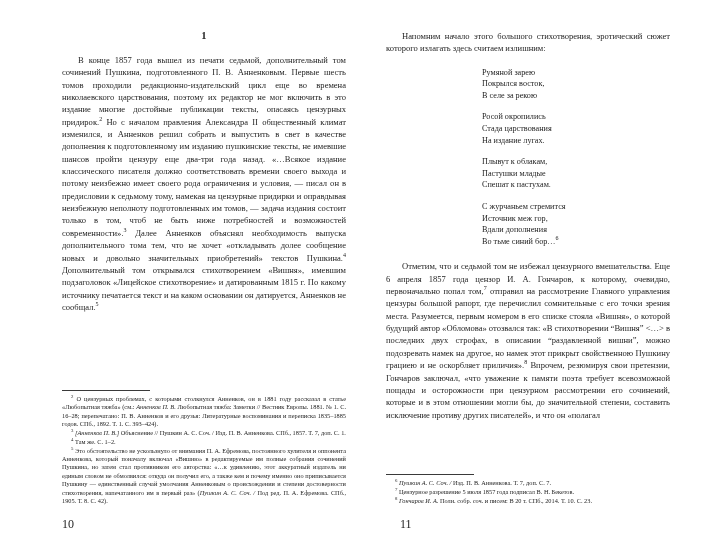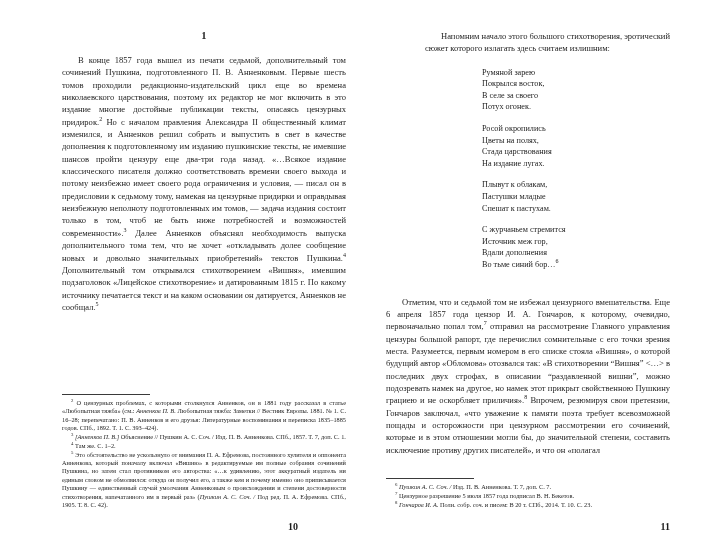--- a/index.html
+++ b/index.html
@@ -71,21 +71,21 @@
     margin: 12px 0 0 0;
     padding: 0 0 0 96px;
     font-size: 8.2px;
     line-height: 11.6px;
   }
   .stanza {
     margin: 0 0 10px 0;
     font-family: Liberation Serif, serif;
   }
   .stanza:last-child {
-    margin-bottom: 12px;
+    margin-bottom: 0;
   }
   .verse {
     white-space: nowrap;
   }
   .spacer {
     flex: 1 1 auto;
     min-height: 4px;
   }
   .notes {
     margin-top: 8px;
@@ -104,24 +104,23 @@
     text-indent: 9px;
     text-align: justify;
   }
   .note sup {
     font-size: 4.8px;
   }
   .it {
     font-style: italic;
   }
   .folio {
-    text-align: right;
-    font-size: 10px;
+    text-align: left;
+    font-size: 12px;
     padding-top: 11px;
-    font-weight: bold;
   }
   .page-left .folio { padding-right: 48px; }
   .page-right .folio { padding-left: 14px; }
 </style>
 </head>
 <body>
 
 <div class="spread">
 
   <div class="page page-left">
@@ -146,34 +145,32 @@
       </div>
 
     </div>
 
     <div class="folio">10</div>
   </div>
 
   <div class="page page-right">
     <div class="page-body">
 
-      <p class="para noindent" style="text-indent:16px;margin-left:39px;">Напомним начало этого большого стихотворения, эротический сюжет которого излагать здесь считаем излишним:</p>
+      <p class="para noindent" style="text-indent:16px;">Напомним начало этого большого стихотворения, эротический сюжет которого излагать здесь считаем излишним:</p>
 
       <div class="poem">
 
         <div class="stanza">
           <div class="verse">Румяной зарею</div>
           <div class="verse">Покрылся восток,</div>
-          <div class="verse">В селе за своего</div>
-          <div class="verse">Потух огонек.</div>
+          <div class="verse">В селе за рекою</div>
         </div>
 
         <div class="stanza">
           <div class="verse">Росой окропились</div>
-          <div class="verse">Цветы на полях,</div>
           <div class="verse">Стада царствования</div>
           <div class="verse">На издание лугах.</div>
         </div>
 
         <div class="stanza">
           <div class="verse">Плывут к облакам,</div>
           <div class="verse">Пастушки младые</div>
           <div class="verse">Спешат к пастухам.</div>
         </div>
 

